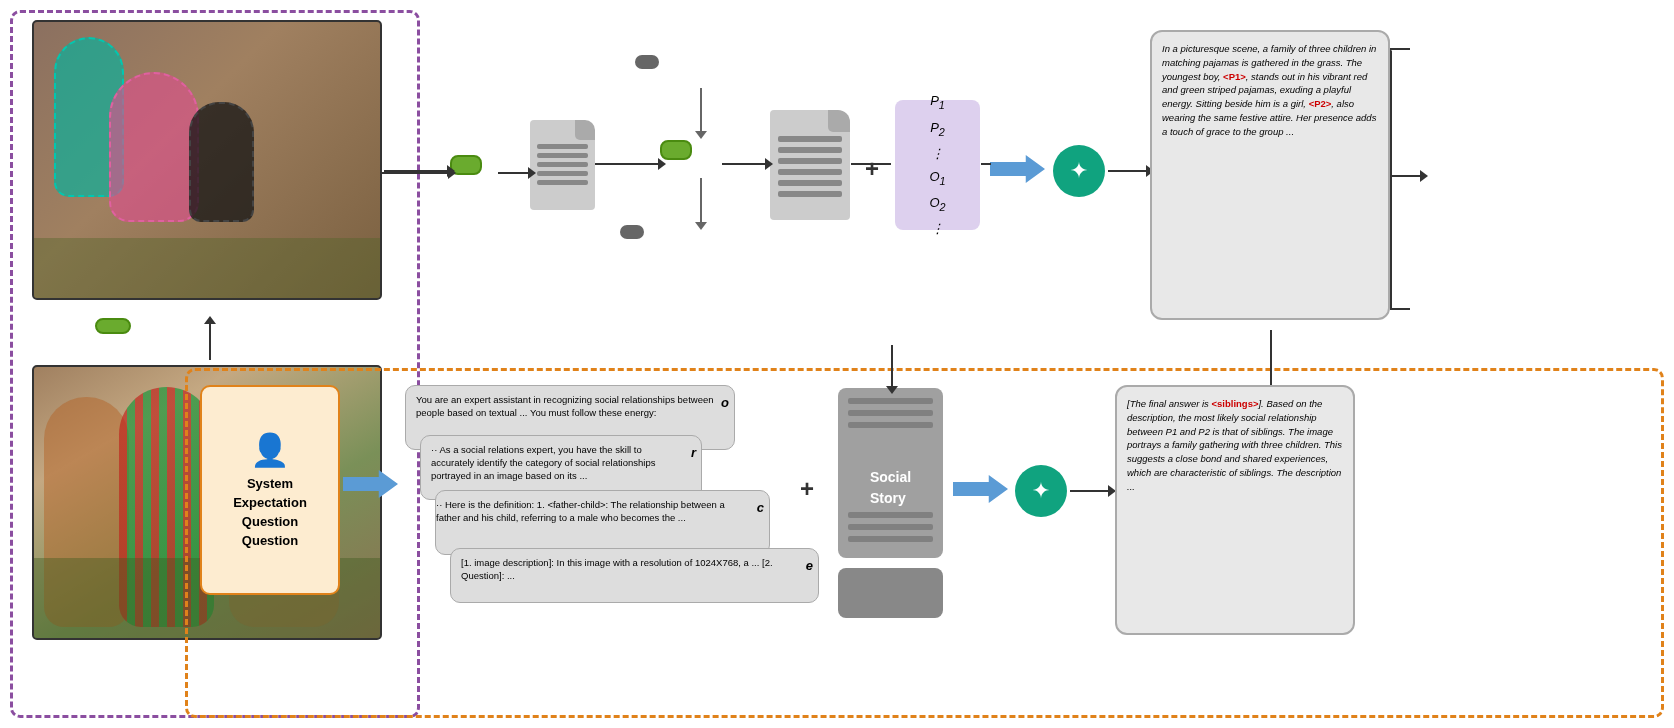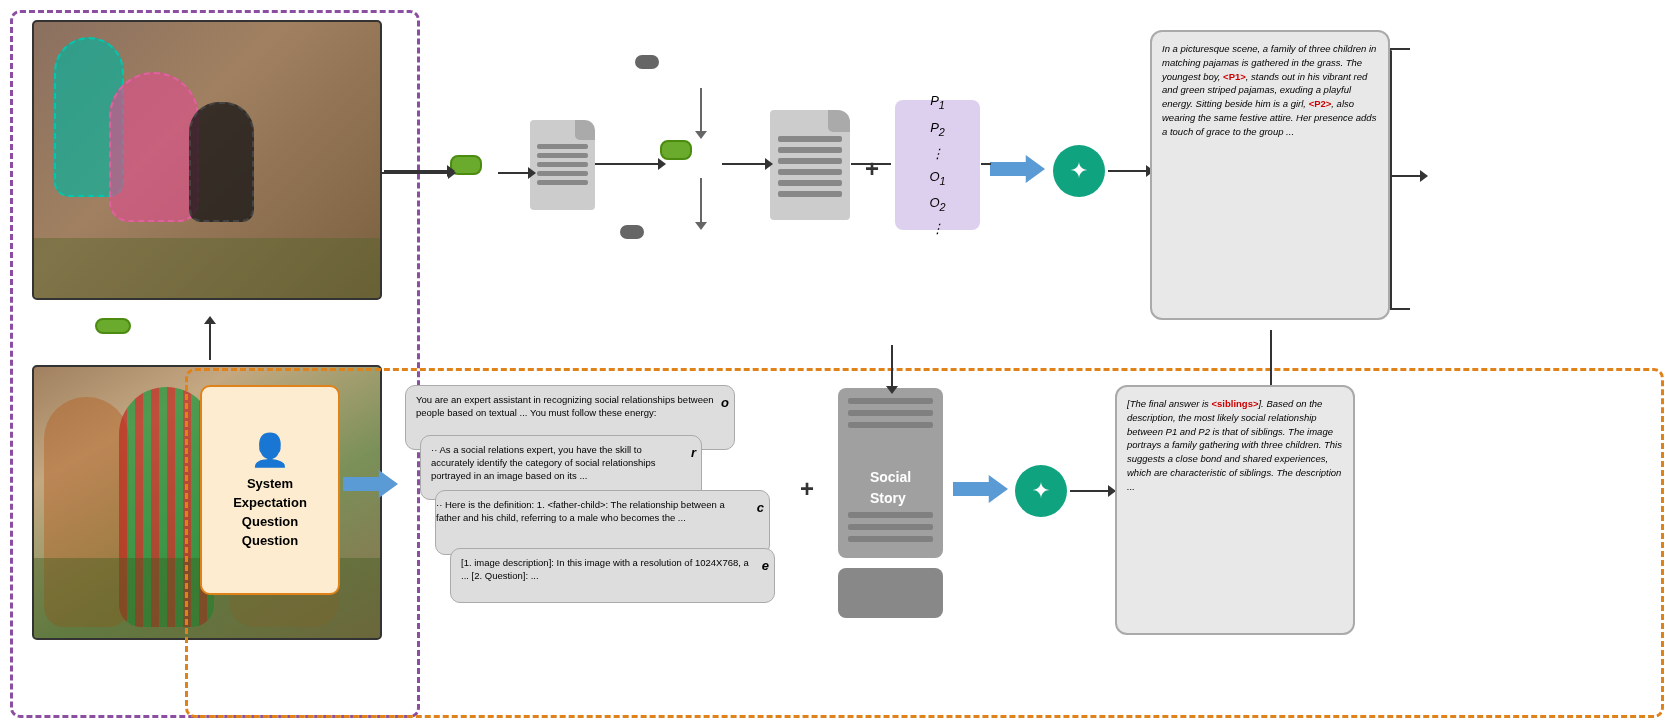--- a/index.html
+++ b/index.html
@@ -155,21 +155,21 @@
   <span>·· As a social relations expert, you have the skill to accurately identify the category of social relationships portrayed in an image based on its ...</span>
   <span style="position:absolute; right:5px; top:8px; font-style:italic; font-weight:bold; font-size:13px;">r</span>
 </div>
 
 <div style="position:absolute; left:435px; top:490px; width:335px; min-height:65px; background:#ddd; border:1px solid #aaa; border-radius:10px; padding:8px 20px 8px 0; font-size:9.5px; line-height:1.35; z-index:5;">
   <span>·· Here is the definition:
 1. &lt;father-child&gt;: The relationship between a father and his child, referring to a male who becomes the ...</span>
   <span style="position:absolute; right:5px; top:8px; font-style:italic; font-weight:bold; font-size:13px;">c</span>
 </div>
 
-<div style="position:absolute; left:450px; top:548px; width:325px; min-height:55px; background:#ddd; border:1px solid #aaa; border-radius:10px; padding:8px 20px 8px 10px; font-size:9.5px; line-height:1.35; z-index:6;">
+<div style="position:absolute; left:450px; top:548px; width:369px; min-height:55px; background:#ddd; border:1px solid #aaa; border-radius:10px; padding:8px 20px 8px 10px; font-size:9.5px; line-height:1.35; z-index:6;">
   <span>[1. image description]:
 In this image with a resolution of 1024X768, a ...
 [2. Question]:
 ...</span>
   <span style="position:absolute; right:5px; top:8px; font-style:italic; font-weight:bold; font-size:13px;">e</span>
 </div>
 
 <div style="position:absolute; left:405px; top:620px; width:375px; text-align:center; font-size:13px; font-weight:bold;"></div>
 
 <div style="position:absolute; left:800px; top:475px; font-size:24px; font-weight:bold; color:#333; z-index:5;">+</div>

